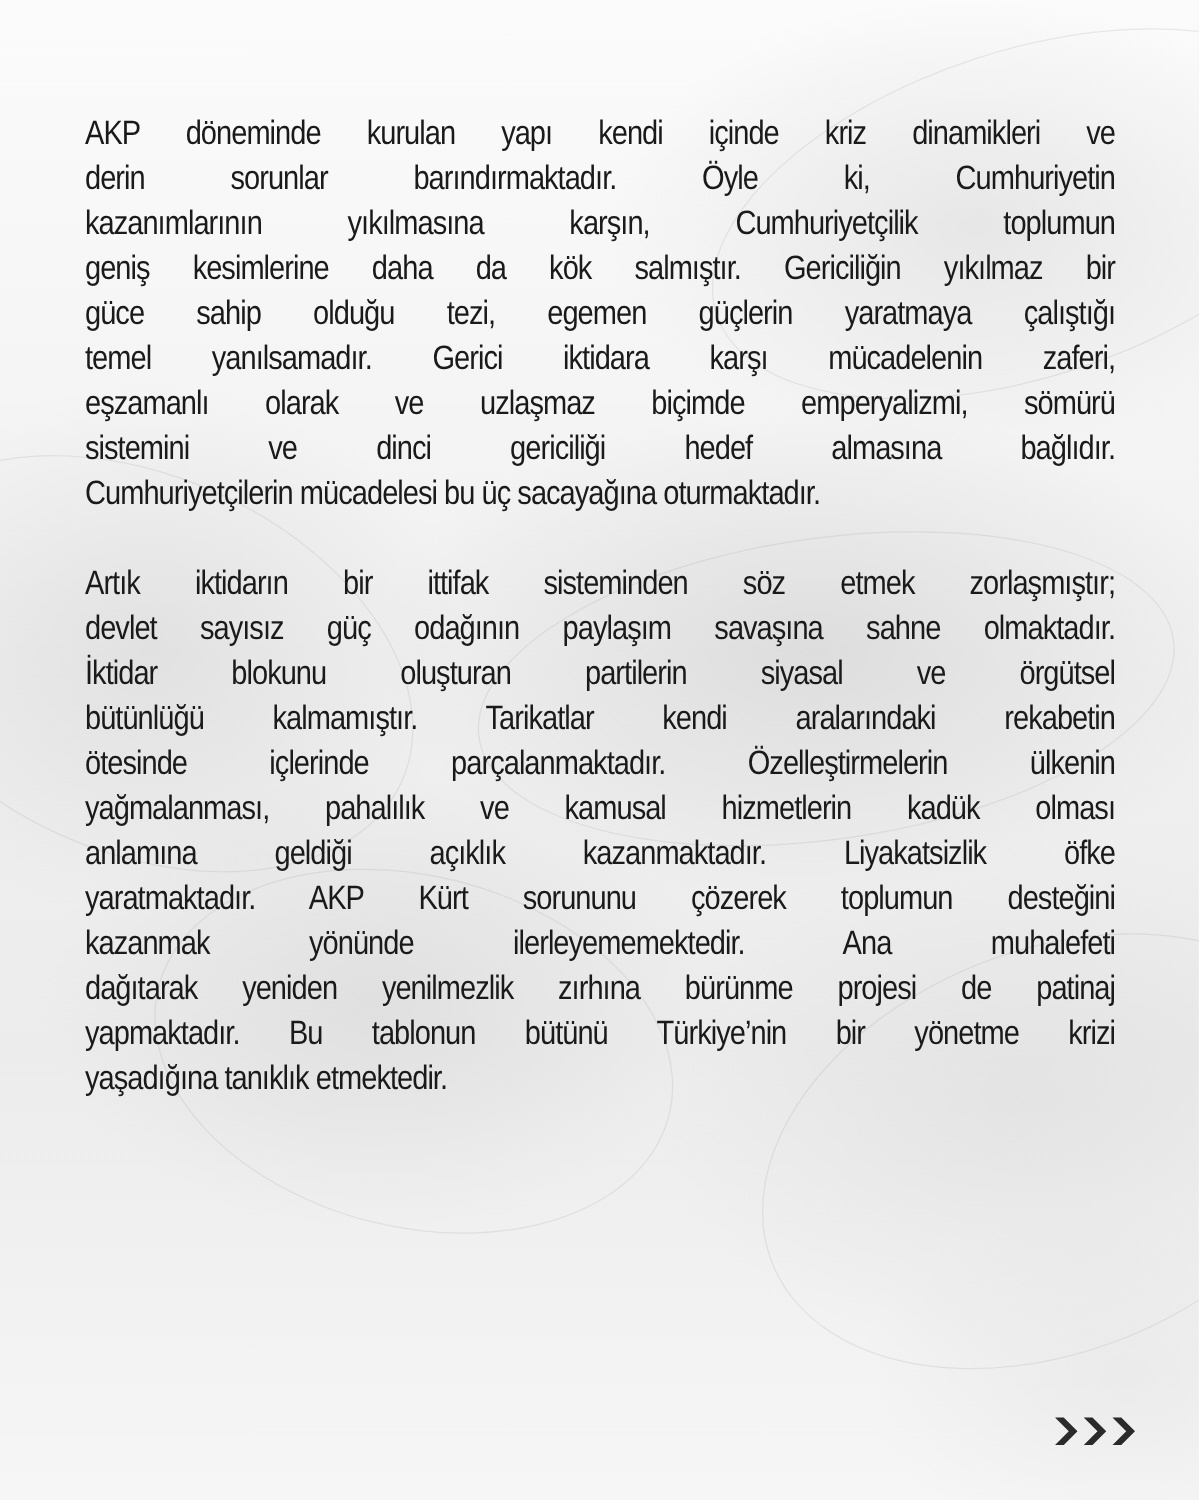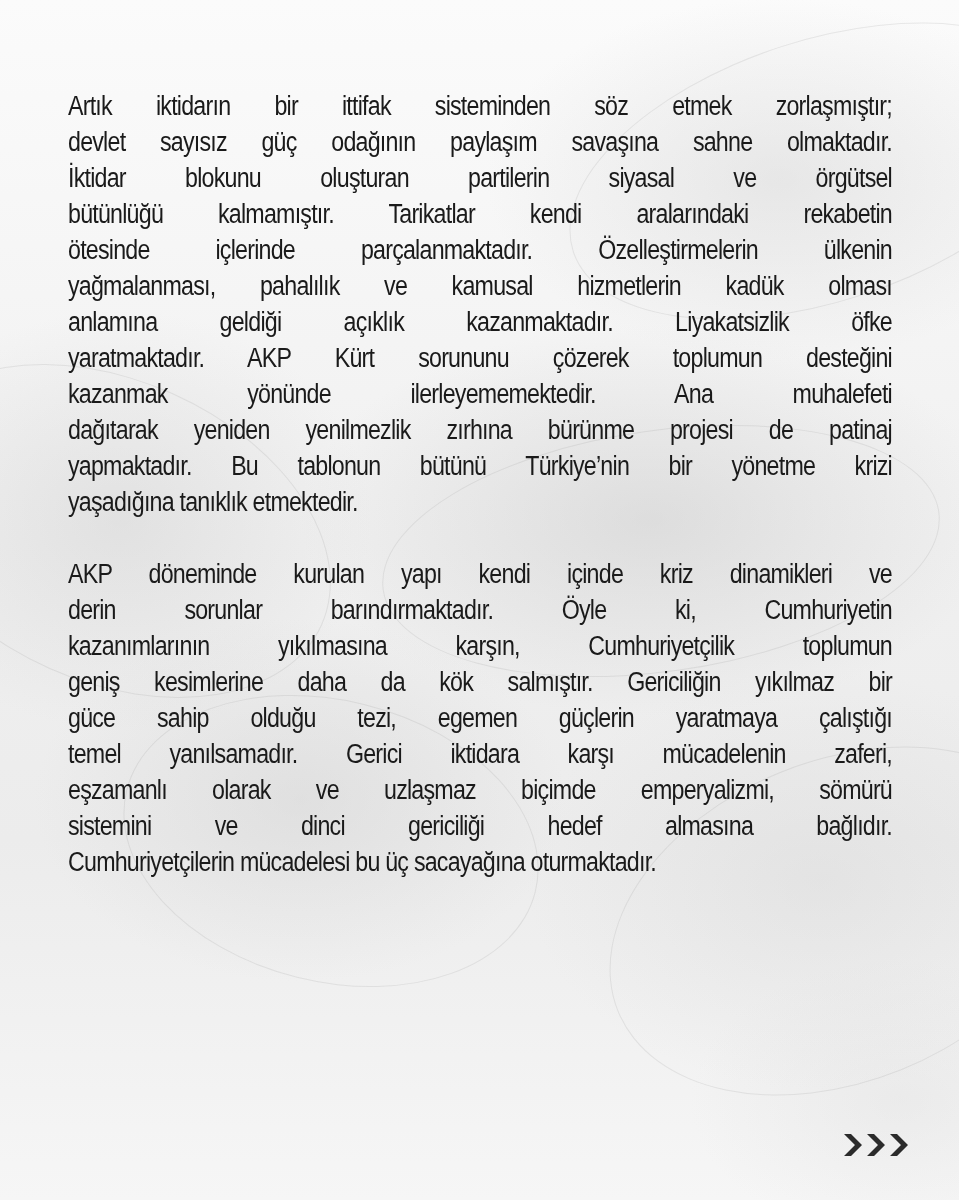--- a/index.html
+++ b/index.html
@@ -88,43 +88,43 @@
 
 <div class="bg"></div>
 <div class="wisp" style="left:560px;top:40px;width:520px;height:260px;transform:rotate(-18deg);"></div>
 <div class="wisp" style="left:-120px;top:380px;width:460px;height:300px;transform:rotate(24deg);"></div>
 <div class="wisp" style="left:380px;top:430px;width:560px;height:240px;transform:rotate(-8deg);"></div>
 <div class="wisp" style="left:120px;top:700px;width:420px;height:280px;transform:rotate(14deg);"></div>
 <div class="wisp" style="left:600px;top:760px;width:480px;height:320px;transform:rotate(-22deg);"></div>
 
 <main class="text-block">
   <p class="paragraph">
+    <span class="line"><span class="j">AKP döneminde kurulan yapı kendi içinde kriz dinamikleri ve</span></span>
+    <span class="line"><span class="j">derin sorunlar barındırmaktadır. Öyle ki, Cumhuriyetin</span></span>
+    <span class="line"><span class="j">kazanımlarının yıkılmasına karşın, Cumhuriyetçilik toplumun</span></span>
+    <span class="line"><span class="j">geniş kesimlerine daha da kök salmıştır. Gericiliğin yıkılmaz bir</span></span>
+    <span class="line"><span class="j">güce sahip olduğu tezi, egemen güçlerin yaratmaya çalıştığı</span></span>
+    <span class="line"><span class="j">temel yanılsamadır. Gerici iktidara karşı mücadelenin zaferi,</span></span>
+    <span class="line"><span class="j">eşzamanlı olarak ve uzlaşmaz biçimde emperyalizmi, sömürü</span></span>
+    <span class="line"><span class="j">sistemini ve dinci gericiliği hedef almasına bağlıdır.</span></span>
+    <span class="line last"><span class="j">Cumhuriyetçilerin mücadelesi bu üç sacayağına oturmaktadır.</span></span>
+  </p>
+  <p class="paragraph">
     <span class="line"><span class="j">Artık iktidarın bir ittifak sisteminden söz etmek zorlaşmıştır;</span></span>
     <span class="line"><span class="j">devlet sayısız güç odağının paylaşım savaşına sahne olmaktadır.</span></span>
     <span class="line"><span class="j">İktidar blokunu oluşturan partilerin siyasal ve örgütsel</span></span>
     <span class="line"><span class="j">bütünlüğü kalmamıştır. Tarikatlar kendi aralarındaki rekabetin</span></span>
     <span class="line"><span class="j">ötesinde içlerinde parçalanmaktadır. Özelleştirmelerin ülkenin</span></span>
     <span class="line"><span class="j">yağmalanması, pahalılık ve kamusal hizmetlerin kadük olması</span></span>
     <span class="line"><span class="j">anlamına geldiği açıklık kazanmaktadır. Liyakatsizlik öfke</span></span>
     <span class="line"><span class="j">yaratmaktadır. AKP Kürt sorununu çözerek toplumun desteğini</span></span>
     <span class="line"><span class="j">kazanmak yönünde ilerleyememektedir. Ana muhalefeti</span></span>
     <span class="line"><span class="j">dağıtarak yeniden yenilmezlik zırhına bürünme projesi de patinaj</span></span>
     <span class="line"><span class="j">yapmaktadır. Bu tablonun bütünü Türkiye’nin bir yönetme krizi</span></span>
     <span class="line last"><span class="j">yaşadığına tanıklık etmektedir.</span></span>
-  </p>
-  <p class="paragraph">
-    <span class="line"><span class="j">AKP döneminde kurulan yapı kendi içinde kriz dinamikleri ve</span></span>
-    <span class="line"><span class="j">derin sorunlar barındırmaktadır. Öyle ki, Cumhuriyetin</span></span>
-    <span class="line"><span class="j">kazanımlarının yıkılmasına karşın, Cumhuriyetçilik toplumun</span></span>
-    <span class="line"><span class="j">geniş kesimlerine daha da kök salmıştır. Gericiliğin yıkılmaz bir</span></span>
-    <span class="line"><span class="j">güce sahip olduğu tezi, egemen güçlerin yaratmaya çalıştığı</span></span>
-    <span class="line"><span class="j">temel yanılsamadır. Gerici iktidara karşı mücadelenin zaferi,</span></span>
-    <span class="line"><span class="j">eşzamanlı olarak ve uzlaşmaz biçimde emperyalizmi, sömürü</span></span>
-    <span class="line"><span class="j">sistemini ve dinci gericiliği hedef almasına bağlıdır.</span></span>
-    <span class="line last"><span class="j">Cumhuriyetçilerin mücadelesi bu üç sacayağına oturmaktadır.</span></span>
   </p>
 </main>
 
 <div class="next-arrows">
   <svg class="chev" viewBox="0 0 22 30">
     <polygon points="2,4 9,4 20,15 9,26 2,26 13,15" fill="#2b2b2b"></polygon>
   </svg>
   <svg class="chev" viewBox="0 0 22 30">
     <polygon points="2,4 9,4 20,15 9,26 2,26 13,15" fill="#2b2b2b"></polygon>
   </svg>

